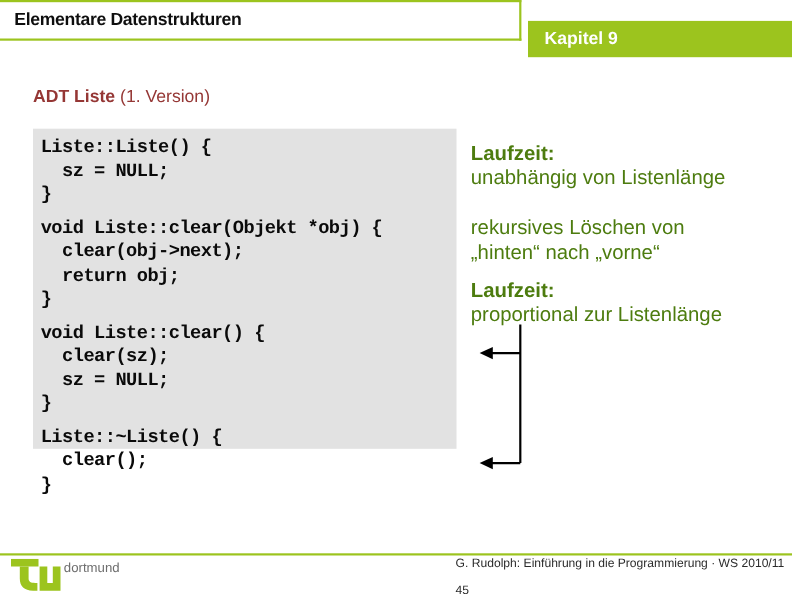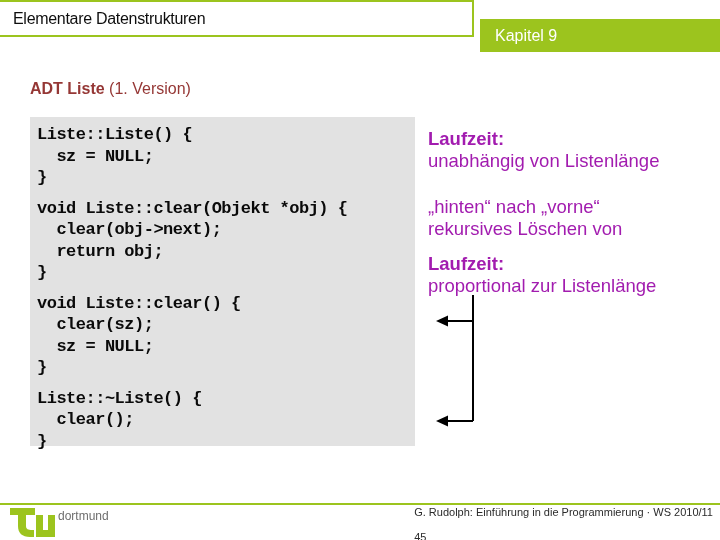--- a/index.html
+++ b/index.html
@@ -11,49 +11,49 @@
   body{
     width:720px;height:540px;position:relative;overflow:hidden;
     background:#ffffff;font-family:"Liberation Sans",sans-serif;color:#111;
   }
   
   .title-box{
     position:absolute;left:0;top:17;width:472px;height:33px;
     background:#fff;border:2px solid var(--green);border-left:none;
   }
   .title-box .txt{
-    font-weight:normal;font-size:16px;line-height:33px;padding-left:13px;
+    font-weight:bold;font-size:16px;line-height:33px;padding-left:13px;
     letter-spacing:-0.3px;color:#0e0e0e;white-space:nowrap;
   }
   .chapter-box{
     position:absolute;left:480px;top:19px;width:240px;height:33px;
     background:var(--green);
   }
   .chapter-box .txt{
-    color:#ffffff;font-weight:normal;font-size:16px;line-height:33px;padding-left:15px;
+    color:#ffffff;font-weight:bold;font-size:16px;line-height:33px;padding-left:15px;
   }
   
   .subtitle{
     position:absolute;left:30px;top:80px;font-size:16px;color:var(--subtitle);white-space:nowrap;
   }
   .subtitle .b{font-weight:bold;}
   
   .code-box{
-    position:absolute;left:30px;top:117px;width:385px;height:329px;
+    position:absolute;left:30px;top:117px;width:385px;height:291px;
     background:var(--codebg);box-sizing:border-box;padding:7px 0 0 7px;
   }
   .code-section{margin:0 0 9px 0;}
   .code-line{
     font-family:"Liberation Mono","DejaVu Sans Mono",monospace;
     font-weight:bold;font-size:17px;line-height:21.5px;color:#0a0a0a;
     white-space:pre;letter-spacing:-0.5px;
   }
   
   .ann{
-    position:absolute;left:428px;width:285px;font-size:18.5px;line-height:21.5px;color:#a21caf;
+    position:absolute;left:428px;width:285px;font-size:18.5px;line-height:21.5px;color:#4d7c0f;
   }
   .ann .ann-title{font-weight:bold;}
   #ann-1{top:128px;}
   #ann-2{top:196px;}
   #ann-3{top:253px;}
   .arrows{position:absolute;left:430px;top:292px;}
   
   .footer-line{
     position:absolute;left:0;top:503px;width:720px;height:2px;background:var(--green);
   }
@@ -103,22 +103,22 @@
     <div class="code-line">  clear();</div>
     <div class="code-line">}</div>
   </div>
 </div>
 
 <div class="ann" id="ann-1">
   <div class="ann-title">Laufzeit:</div>
   <div>unabhängig von Listenlänge</div>
 </div>
 <div class="ann" id="ann-2">
+  <div>rekursives Löschen von</div>
   <div>„hinten“ nach „vorne“</div>
-  <div>rekursives Löschen von</div>
 </div>
 <div class="ann" id="ann-3">
   <div class="ann-title">Laufzeit:</div>
   <div>proportional zur Listenlänge</div>
 </div>
 
 <svg class="arrows" width="50" height="140">
   <line x1="43" y1="3" x2="43" y2="129" stroke="#000" stroke-width="2"></line>
   <line x1="43" y1="29" x2="16" y2="29" stroke="#000" stroke-width="2"></line>
   <polygon points="6,29 18,23.5 18,34.5" fill="#000"></polygon>

